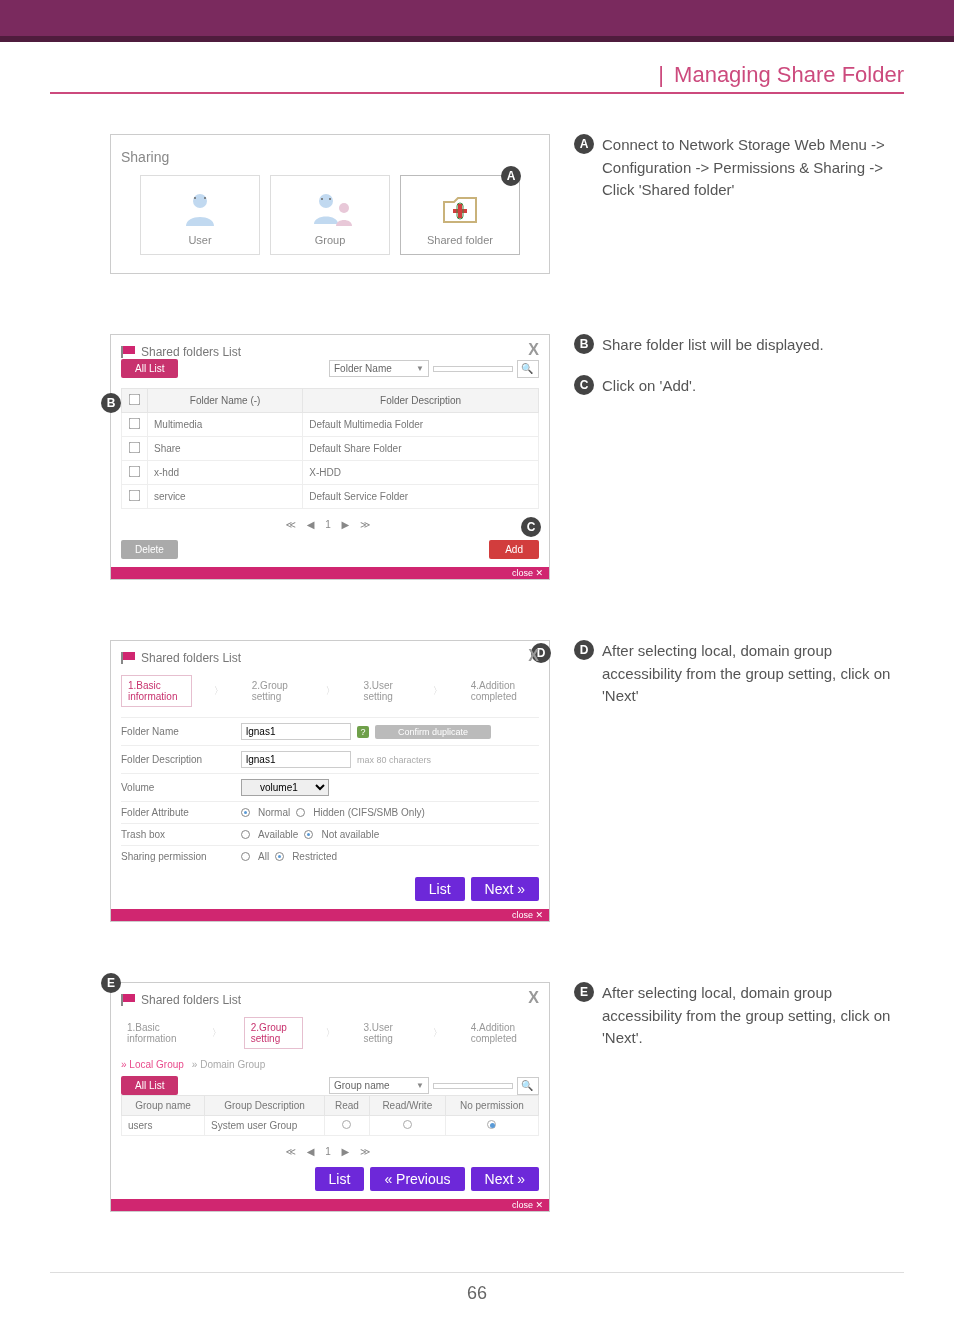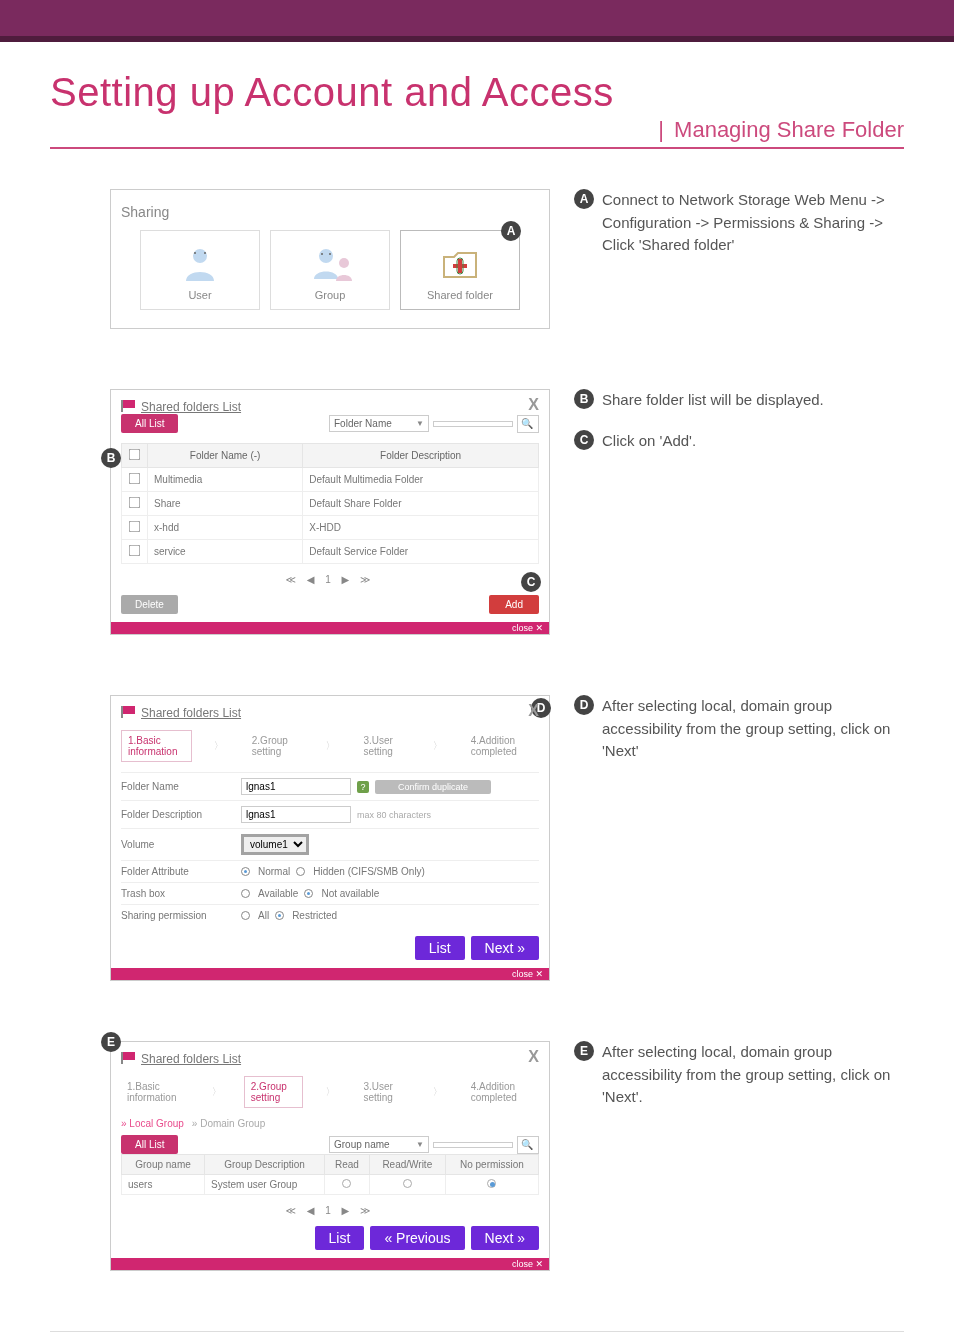--- a/index.html
+++ b/index.html
@@ -22,21 +22,21 @@
   .panelA .ptitle { font-size: 14px; color: #888; margin-bottom: 10px; }
   .tiles { display: flex; gap: 10px; justify-content: center; }
   .tile { width: 120px; border: 1px solid #ddd; text-align: center; padding: 12px 0 8px; position: relative; }
   .tile .ticon { width: 40px; height: 40px; margin: 0 auto 6px; position: relative; }
   .tile .cap { font-size: 11px; color: #888; }
   .plus-folder svg { display: block; margin: 0 auto; }
   .badgeA { position: absolute; top: -10px; right: -10px; }
 
   
   .panelB { padding: 10px; position: relative; }
-  .panelB .ptitle { font-size: 12px; color: #777; display: flex; gap: 6px; text-decoration: underline; }
+  .panelB .ptitle { font-size: 12px; color: #777; display: flex; align-items: center; gap: 6px; }
   .closeX { position: absolute; top: 6px; right: 10px; font-size: 16px; color: #999; font-weight: bold; }
   .tabbar { display: flex; align-items: center; }
   .tab-all { background: #c8326e; color: #fff; font-size: 10px; padding: 4px 14px; border-radius: 2px; }
   .searchline { margin-left: auto; display: flex; align-items: center; gap: 4px; }
   .searchline .sbox { border: 1px solid #ccc; padding: 2px 4px; font-size: 10px; width: 100px; display: flex; align-items: center; justify-content: space-between; }
   .searchline .dd { font-size: 8px; color: #888; }
   .searchline .sbtn { border: 1px solid #ccc; width: 22px; height: 18px; display: flex; align-items: center; justify-content: center; color: #aaa; font-size: 10px; }
   table.list { width: 100%; border-collapse: collapse; margin-top: 10px; font-size: 10px; color: #777; }
   table.list th { background: #f4f4f4; border: 1px solid #e5e5e5; padding: 4px 6px; font-weight: normal; color: #666; }
   table.list td { border: 1px solid #eee; padding: 4px 6px; }
@@ -52,21 +52,21 @@
 
   
   .steps { display: flex; gap: 22px; font-size: 10px; color: #999; margin: 10px 0; align-items: center; }
   .steps .step { padding: 4px 6px; }
   .steps .step.active { color: #c8326e; border: 1px solid #e6bfcf; }
   .steps .ar { color: #ccc; }
   .formrow { display: flex; font-size: 10px; color: #777; border-top: 1px solid #eee; padding: 5px 0; align-items: center; }
   .formrow .fl { width: 120px; }
   .formrow .fv { flex: 1; display: flex; align-items: center; gap: 6px; }
   .formrow input[type=text] { border: 1px solid #ccc; font-size: 10px; padding: 2px 4px; width: 110px; }
-  .formrow select { border: 3px solid #a3a3a3; font-size: 10px; padding: 1px 2px; }
+  .formrow select { border: 1px solid #a3a3a3; font-size: 10px; padding: 1px 14px; }
   .hint { color: #aaa; font-size: 9px; }
   .confirmdup { background: #bbb; color: #fff; font-size: 9px; padding: 2px 23px; border-radius: 2px; }
   .qmark { background: #6fa04a; color: #fff; width: 12px; height: 12px; border-radius: 2px; display: inline-flex; align-items: center; justify-content: center; font-size: 9px; }
   .radio-dot { width: 9px; height: 9px; border: 1px solid #888; border-radius: 50%; display: inline-block; vertical-align: middle; margin-right: 2px; position: relative; }
   .radio-dot.sel::after { content: ''; position: absolute; inset: 2px; background: #5a9ad6; border-radius: 50%; }
   .footerD { display: flex; justify-content: flex-end; gap: 6px; margin-top: 10px; }
   .badgeD { position: absolute; right: -10px; top: 2px; }
 
   
   .subtabs { font-size: 10px; color: #e94b8c; margin: 6px 0; }
@@ -81,21 +81,20 @@
   .badgeE { position: absolute; left: -10px; top: -10px; }
 
   .pagenum { text-align: center; font-size: 18px; color: #666; margin-top: 40px; border-top: 1px solid #ddd; padding-top: 10px; }
   .flagicon svg { display:block; }
 </style>
 </head>
 <body>
 
 <div class="topbar"></div>
 <div class="page">
-  <div class="title">Setting up Account and Access</div>
   <div class="subtitle"><span class="bar">|</span><span>Managing Share Folder</span></div>
 
   <div class="row">
     <div class="left">
       <div class="panel panelA">
         <div class="ptitle">Sharing</div>
         <div class="tiles">
           <div class="tile">
             <div class="ticon user-icon">
               <svg viewBox="0 0 40 40" width="40" height="40">

